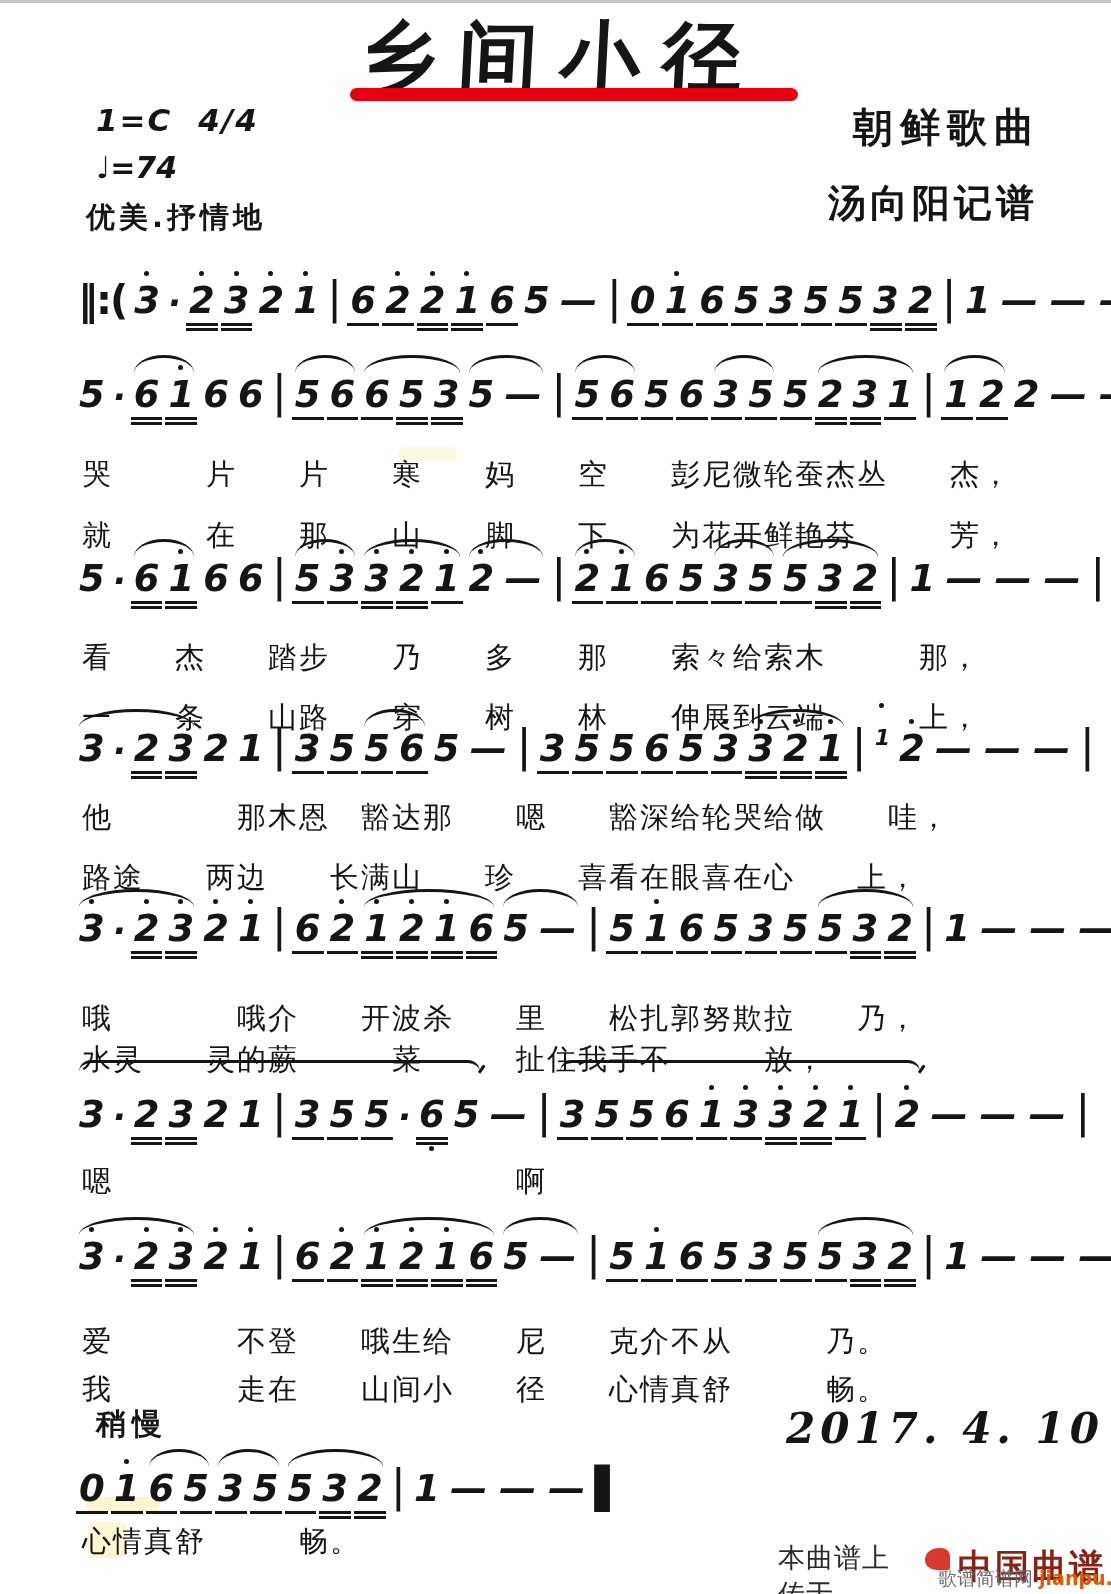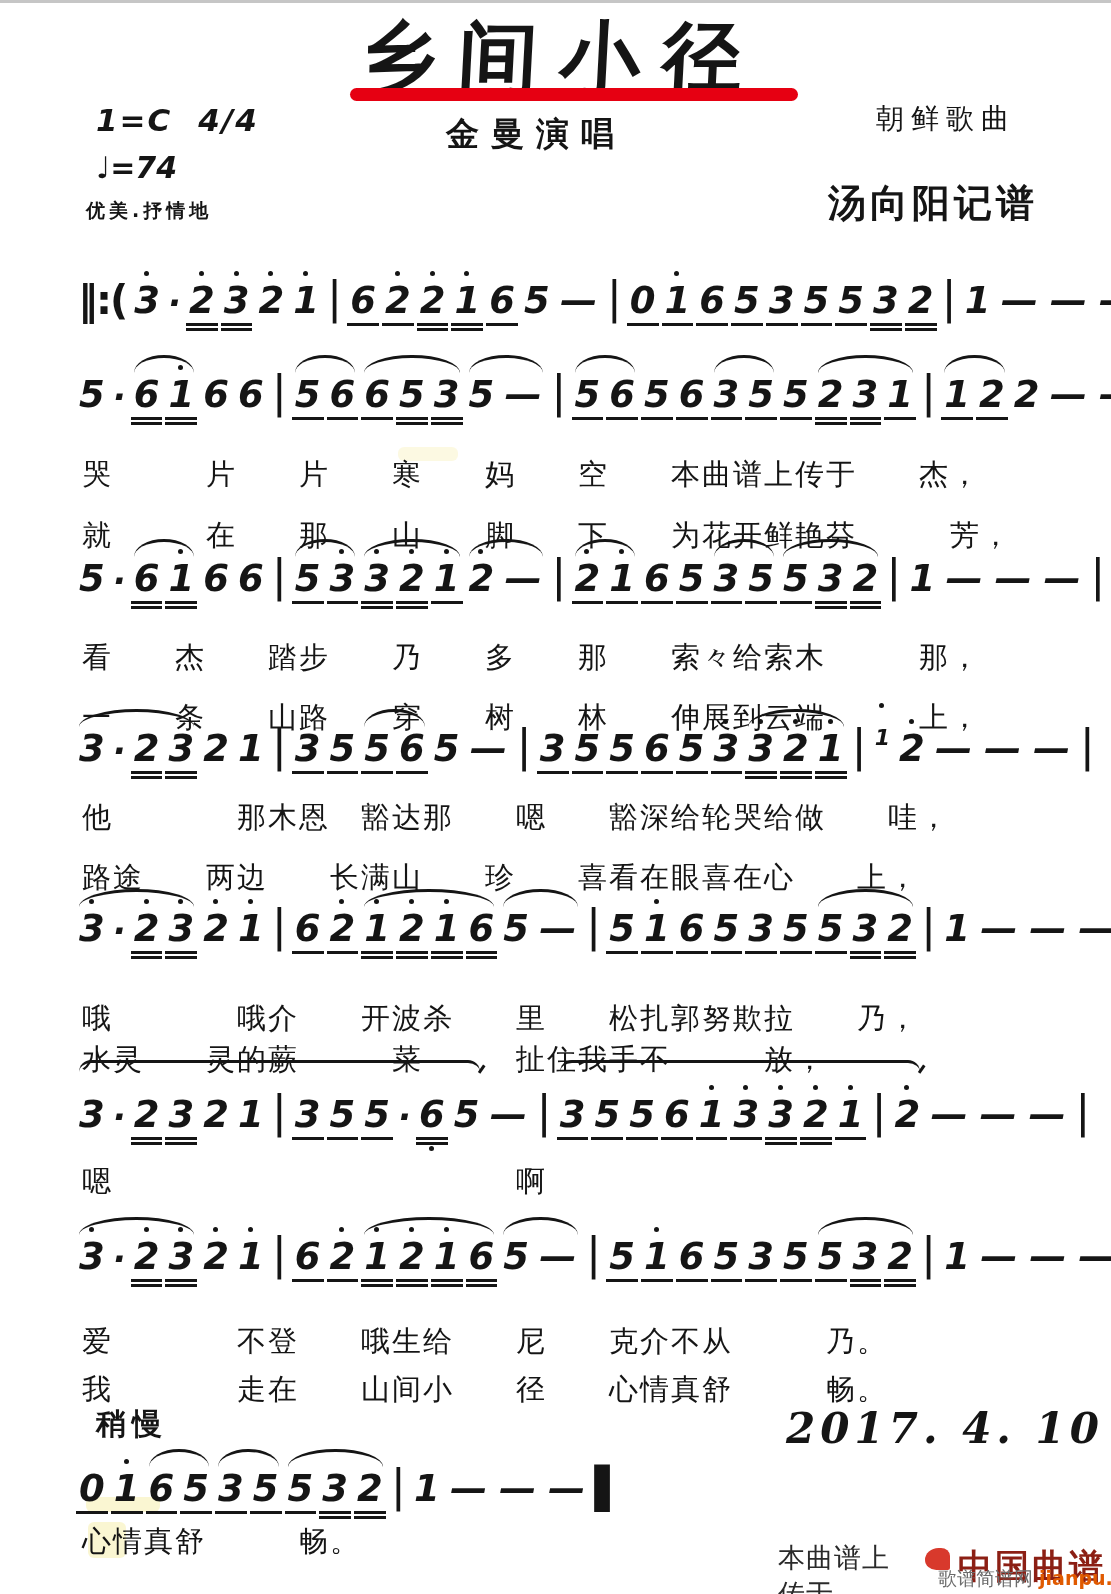--- a/index.html
+++ b/index.html
@@ -10,22 +10,22 @@
   
   .title{position:absolute;top:6px;left:295px;width:530px;text-align:center;
          font-size:80px;font-weight:bold;letter-spacing:22px;transform:skewX(-3deg);
          font-family:"DejaVu Serif","DejaVu Sans",serif;}
   .red-underline{position:absolute;left:350px;top:88px;width:448px;height:13px;
                  background:#e60012;border-radius:8px;}
   .performer{position:absolute;left:446px;top:112px;font-size:33px;font-weight:600;letter-spacing:12px;}
   .key-sig{position:absolute;left:96px;top:102px;font-size:31px;font-weight:700;font-style:italic;letter-spacing:2px;}
   .key-sig .meter{margin-left:26px;}
   .tempo{position:absolute;left:96px;top:150px;font-size:30px;font-weight:700;font-style:italic;}
-  .expression{position:absolute;left:86px;top:198px;font-size:19px;font-weight:600;letter-spacing:4px;}
-  .origin{position:absolute;left:876px;top:100px;font-size:28px;font-weight:400;letter-spacing:7px;}
+  .expression{position:absolute;left:86px;top:198px;font-size:29px;font-weight:600;letter-spacing:4px;}
+  .origin{position:absolute;left:853px;top:100px;font-size:40px;font-weight:700;letter-spacing:7px;}
   .transcriber{position:absolute;left:828px;top:178px;font-size:38px;font-weight:600;letter-spacing:4px;}
 
   
   .sys{position:absolute;display:flex;align-items:flex-end;gap:7px;
        font-size:37px;font-weight:700;font-style:italic;line-height:1.05;white-space:nowrap;z-index:2;}
   .tok{position:relative;display:inline-block;}
   .n{position:relative;display:inline-block;padding:0 1px;}
   .u1::before,.u2::before{content:"";position:absolute;left:-2px;right:-2px;bottom:-5px;height:3px;background:#151515;}
   .u2::after{content:"";position:absolute;left:-2px;right:-2px;bottom:-10px;height:3px;background:#151515;}
   .dh{position:absolute;left:50%;top:-11px;width:5px;height:5px;margin-left:-3px;border-radius:50%;background:#151515;}
@@ -61,21 +61,20 @@
   .smudge.s2{left:88px;top:1522px;width:38px;height:36px;}
   .smudge.s3{left:398px;top:447px;width:60px;height:14px;opacity:.35;}
 </style>
 </head>
 <body>
 
 <div class="page">
 
   <div class="title">乡间小径</div>
   <div class="red-underline"></div>
-  <div class="performer">金曼演唱</div>
 
   <div class="key-sig"><span>1=C</span><span class="meter">4/4</span></div>
   <div class="tempo">♩=74</div>
   <div class="expression">优美.抒情地</div>
 
   <div class="origin">朝鲜歌曲</div>
   <div class="transcriber">汤向阳记谱</div>
 
   <div>
       <div class="sys" style="top: 274px; left: 78px;">
@@ -152,21 +151,21 @@
         </span>
         <span class="bar">|</span>
         <span class="grp slur">
           <span class="tok"><span class="n u1">1</span></span>
           <span class="tok"><span class="n u1">2</span></span>
         </span>
         <span class="tok"><span class="n">2</span></span>
         <span class="dash">—</span>
         <span class="dash">—</span>
       </div>
-      <div class="lyrics" style="left: 82px; top: 455px;">哭　　　片　　片　　寒　　妈　　空　　本曲谱上传于　　杰，</div>
+      <div class="lyrics" style="left: 82px; top: 455px;">哭　　　片　　片　　寒　　妈　　空　　彭尼微轮蚕杰丛　　杰，</div>
       <div class="lyrics" style="left: 82px; top: 516px;">就　　　在　　那　　山　　脚　　下　　为花开鲜艳芬　　　芳，</div>
       <div class="sys" style="top: 552px; left: 78px;">
         <span class="tok"><span class="n">5</span></span>
         <span class="aug">·</span>
         <span class="grp slur">
           <span class="tok"><span class="n u2">6</span></span>
           <span class="tok"><span class="n u2">1</span><span class="dh"></span></span>
         </span>
         <span class="tok"><span class="n">6</span></span>
         <span class="tok"><span class="n">6</span></span>

